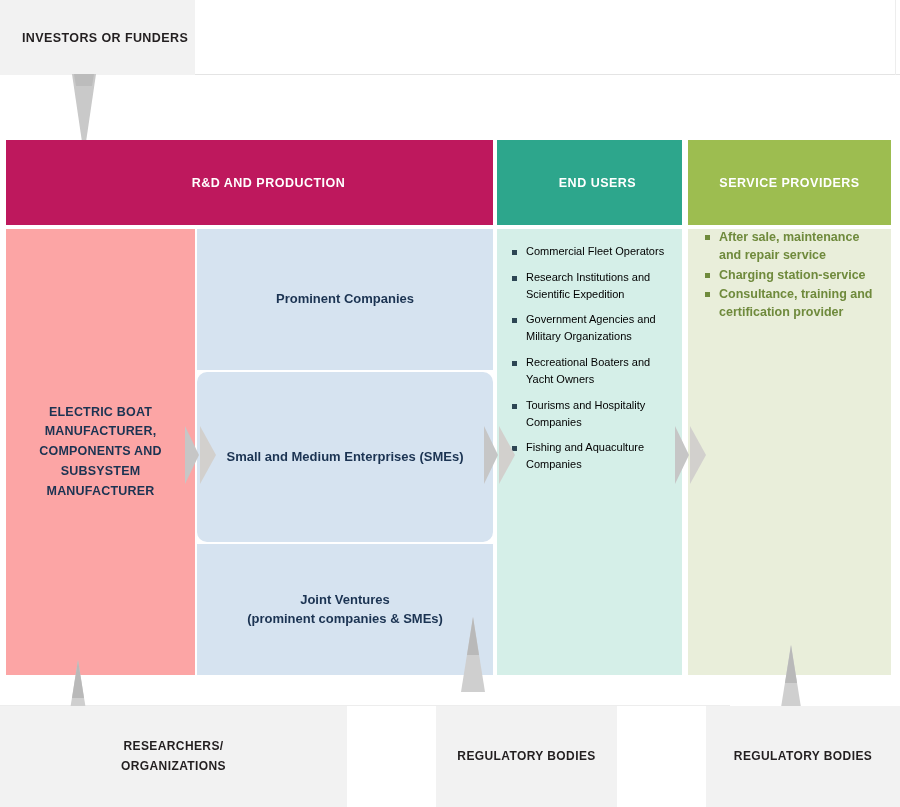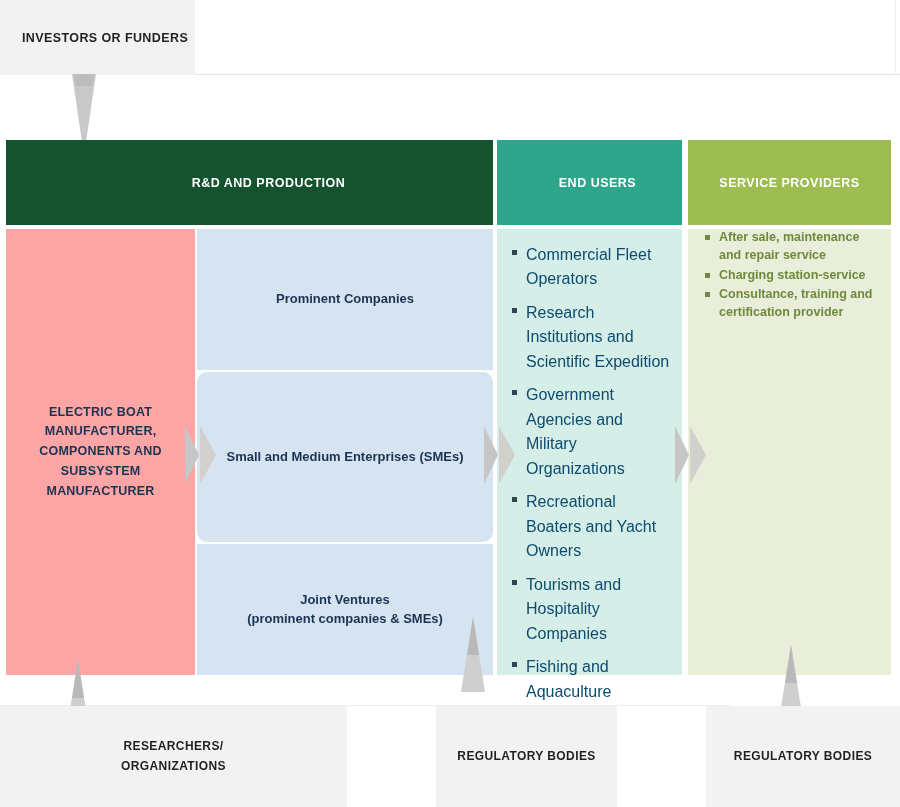--- a/index.html
+++ b/index.html
@@ -42,21 +42,21 @@
     left: 895px; top: 0px; width: 1px; height: 75px;
     background: #ededed;
   }
 
   
   .hdr {
     height: 85px; top: 140px;
     color: #ffffff;
     font-size: 12.5px; font-weight: bold; letter-spacing: 0.5px;
   }
-  #hdr-rnd   { left: 6px;   width: 487px; background: #14532d; padding-left: 38px; }
+  #hdr-rnd   { left: 6px;   width: 487px; background: #be185d; padding-left: 38px; }
   #hdr-end   { left: 497px; width: 185px; background: #2da68c; padding-left: 16px; }
   #hdr-svc   { left: 688px; width: 203px; background: #9dbd50; }
 
   
   .body-col { top: 229px; height: 446px; }
   #col-manu {
     left: 6px; width: 189px;
     background: #fca5a5;
     padding: 0 12px;
   }
@@ -95,21 +95,21 @@
     position: relative;
     padding-left: 15px;
     margin-bottom: 9px;
   }
   ul.blist li:before {
     content: ""; position: absolute;
     left: 1px; top: 7px;
     width: 5px; height: 5px;
   }
   #end-list li {
-    font-size: 16px; color: #0c4a6e;
+    font-size: 11px; color: #000000;
     line-height: 1.53;
   }
   #end-list li:before { background: #2d4654; }
 
   #svc-list li {
     font-size: 12.5px; color: #6f8a3c; font-weight: bold;
     line-height: 1.42; margin-bottom: 2px;
   }
   #svc-list li:before { background: #6f8a3c; top: 6px; }
 

